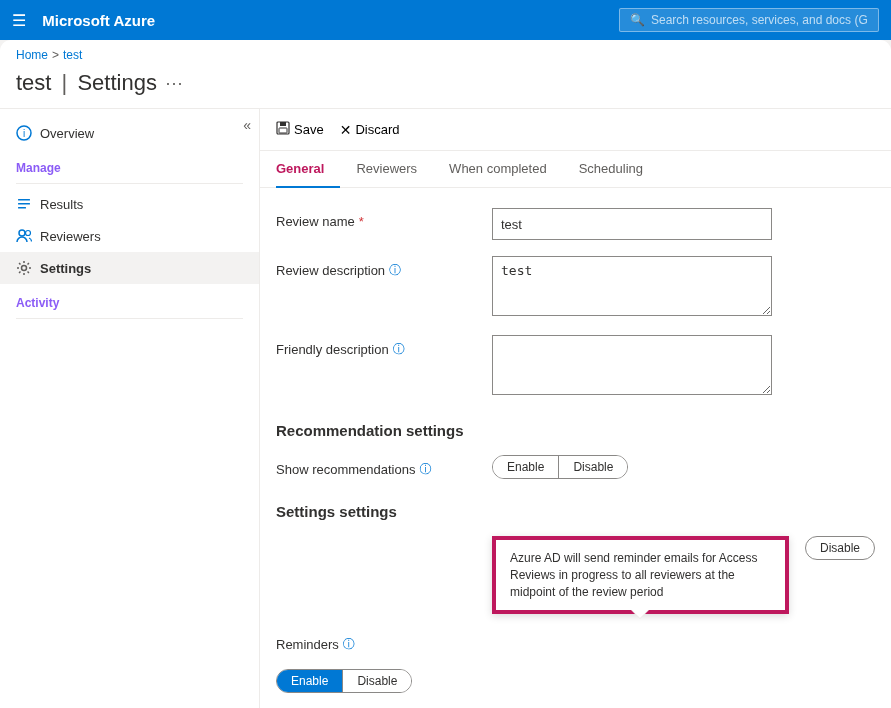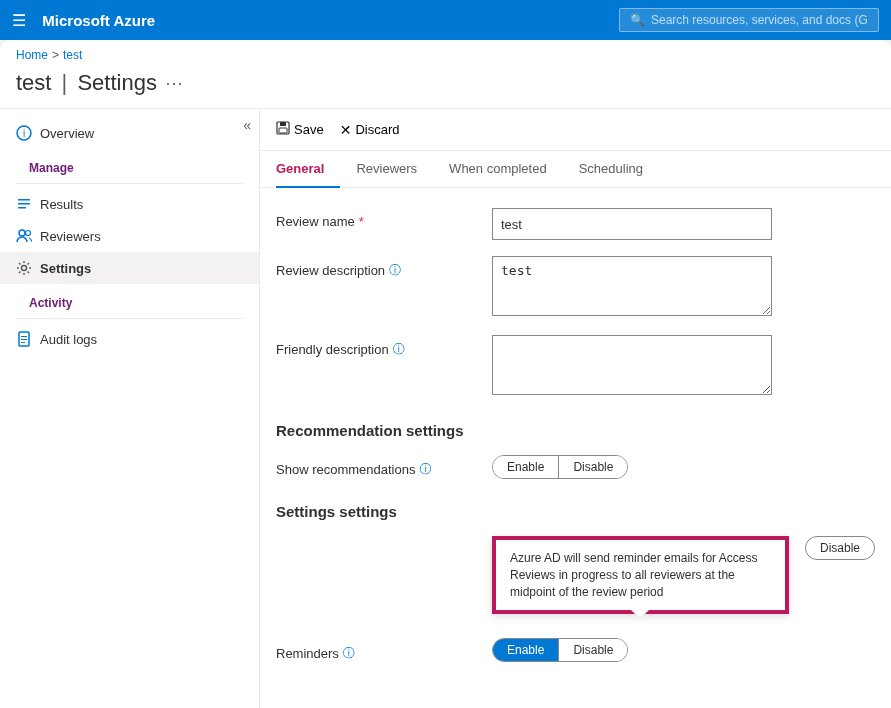--- a/index.html
+++ b/index.html
@@ -135,23 +135,22 @@
       height: 16px;
       display: flex;
       align-items: center;
       justify-content: center;
       flex-shrink: 0;
     }
     .sidebar-section-label {
       padding: 12px 16px 4px;
       font-size: 12px;
       font-weight: 600;
-      color: #701a75;
+      color: #8b5cf6;
       text-transform: none;
-      margin-left: 13px;
     }
     .sidebar-divider {
       border: none;
       border-top: 1px solid #edebe9;
       margin: 4px 16px;
     }
 
     
     .main-panel {
       flex: 1;
@@ -317,23 +316,24 @@
       left: 50%;
       transform: translateX(-50%);
       border-left: 9px solid transparent;
       border-right: 9px solid transparent;
       border-top: 9px solid #edebe9;
     }
 
     
     .reminders-row {
       display: flex;
-      align-items: flex-end;
+      align-items: flex-start;
       gap: 16px;
-      margin-top: 16px;
+      margin-top: 8px;
+      flex-direction: column;
     }
 
     
     .icon-overview { color: #0078d4; }
     .icon-results { color: #0078d4; }
     .icon-reviewers { color: #0078d4; }
     .icon-settings { color: #605e5c; }
     .icon-audit { color: #0078d4; }
 
     .link-text { color: #0078d4; text-decoration: none; }
@@ -412,31 +412,20 @@
               <circle cx="8" cy="8" r="2.5" fill="none" stroke="#605e5c" stroke-width="1.5"></circle>
               <path d="M8 1v2M8 13v2M1 8h2M13 8h2M3.05 3.05l1.42 1.42M11.53 11.53l1.42 1.42M3.05 12.95l1.42-1.42M11.53 4.47l1.42-1.42" stroke="#605e5c" stroke-width="1.5"></path>
             </svg>
         </span>
         <span>Settings</span>
       </div>
 
       <div class="sidebar-section-label">Activity</div>
       <hr class="sidebar-divider">
 
-      <div class="sidebar-item">
-        <span class="icon icon-audit">
-          <svg width="16" height="16" viewBox="0 0 16 16">
-              <rect x="3" y="1" width="10" height="14" rx="1" fill="none" stroke="#0078d4" stroke-width="1.5"></rect>
-              <rect x="5" y="5" width="6" height="1" fill="#0078d4"></rect>
-              <rect x="5" y="8" width="6" height="1" fill="#0078d4"></rect>
-              <rect x="5" y="11" width="4" height="1" fill="#0078d4"></rect>
-            </svg>
-        </span>
-        <span>Audit logs</span>
-      </div>
     </div>
 
     <div class="main-panel">
 
       <div class="toolbar">
         <button class="toolbar-btn">
           <span class="icon">
             <svg width="14" height="14" viewBox="0 0 14 14">
                 <rect x="1" y="1" width="12" height="12" rx="1" fill="none" stroke="#323130" stroke-width="1.2"></rect>
                 <rect x="4" y="1" width="6" height="4" fill="#323130"></rect>

